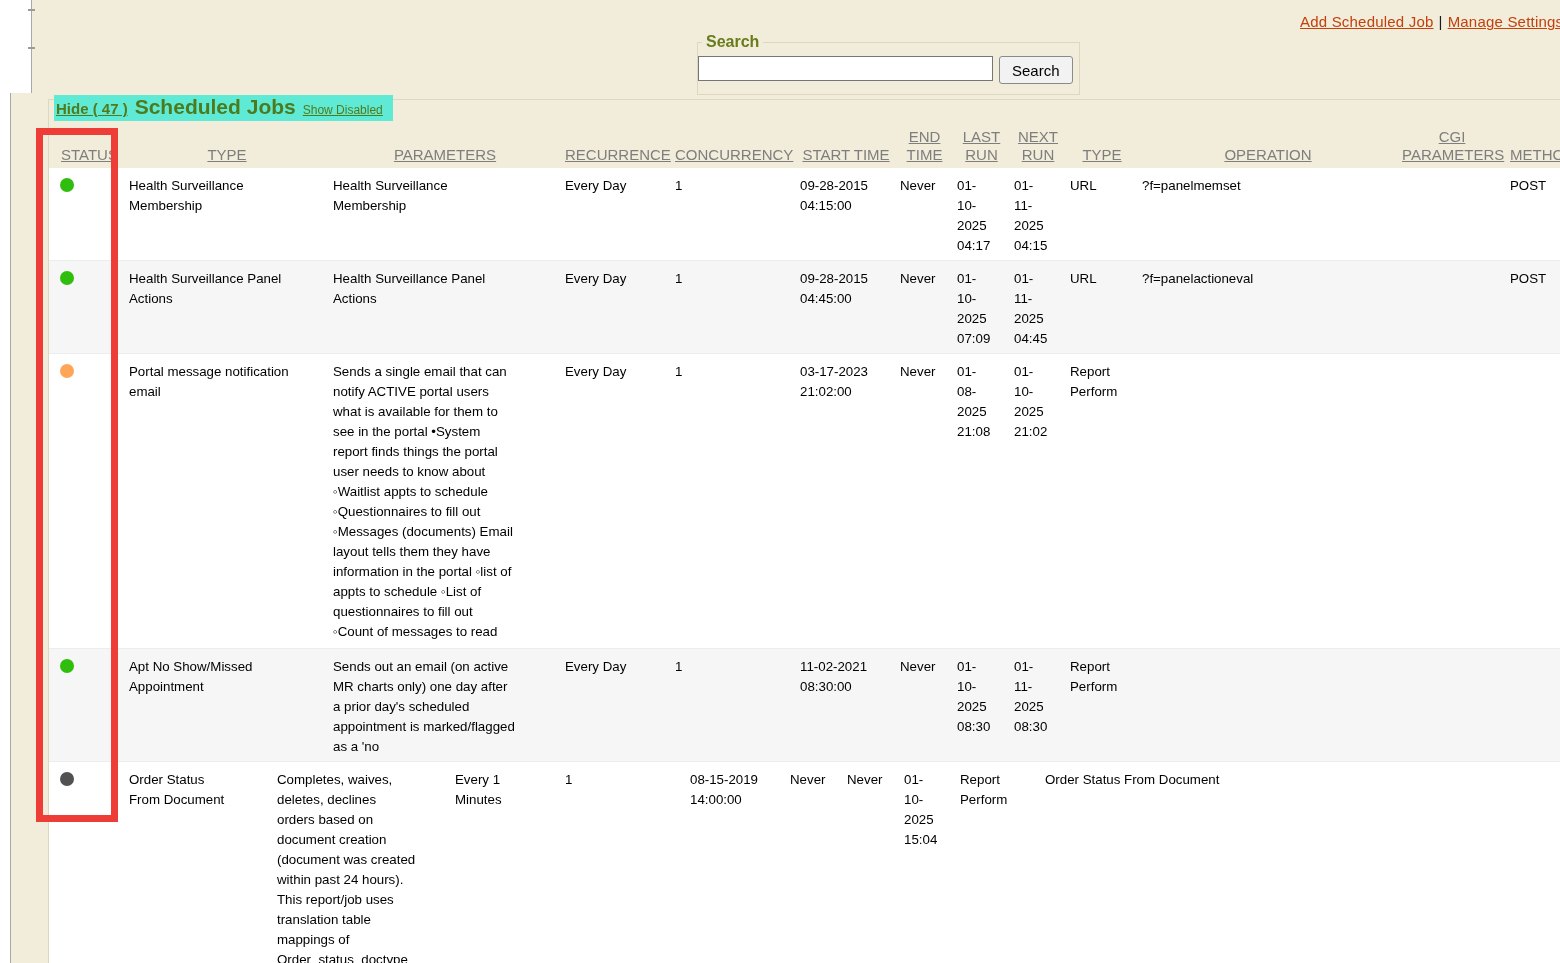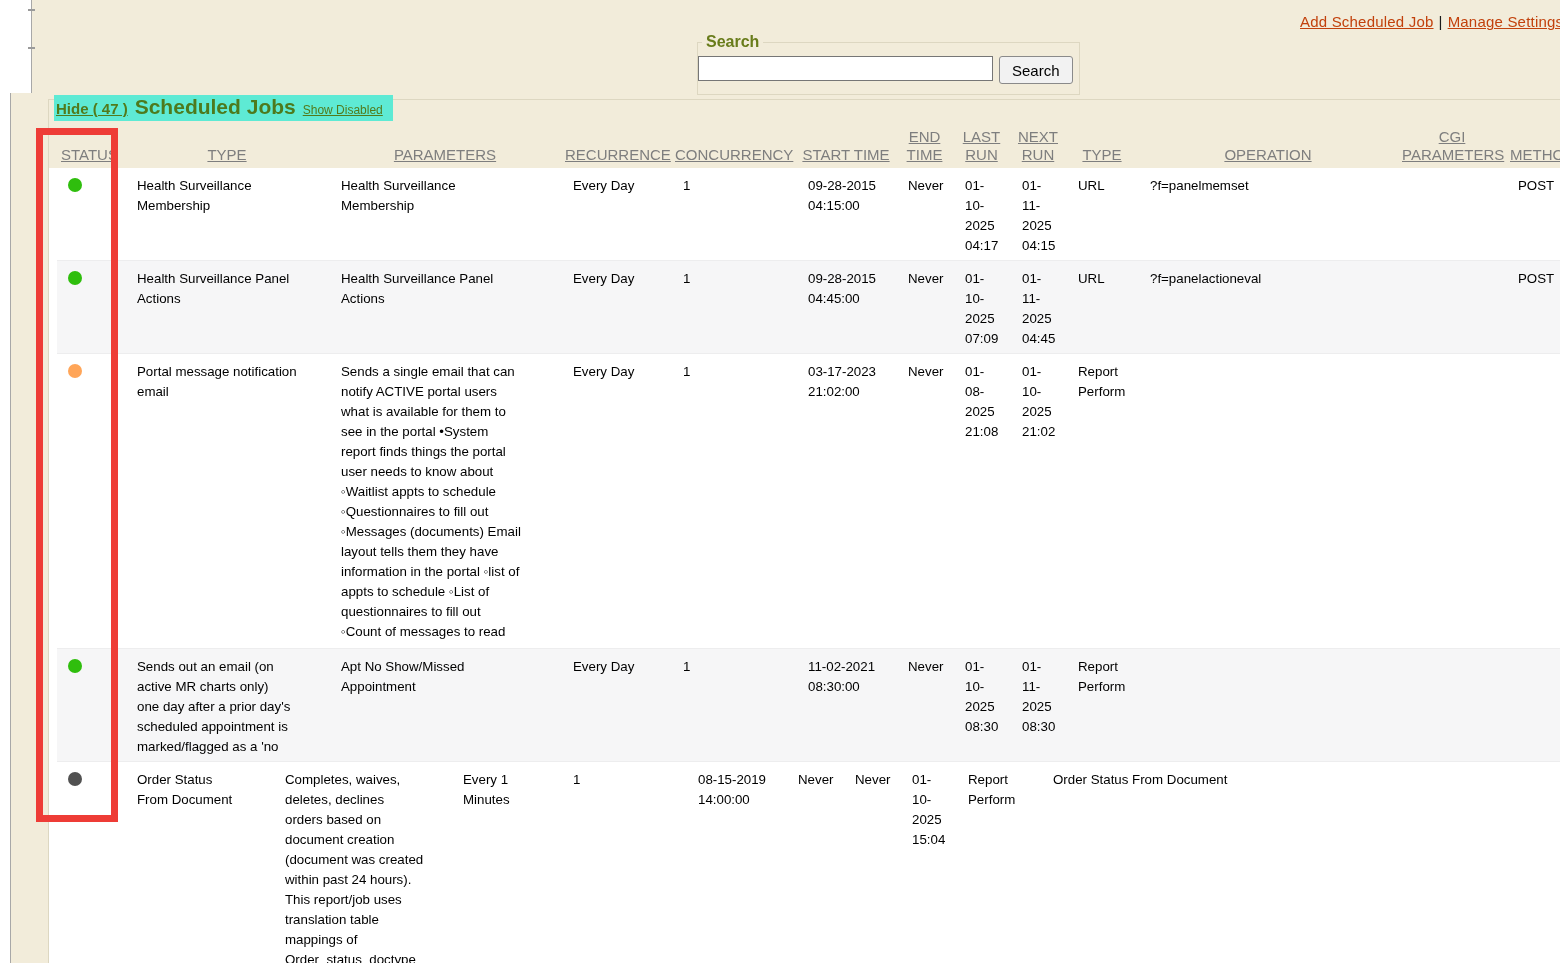--- a/index.html
+++ b/index.html
@@ -50,21 +50,21 @@
   
   .table-wrap { position:absolute; left:49px; top:100px; width:1511px; z-index:1; }
   .grid { display:grid;
           grid-template-columns:76px 204px 232px 110px 125px 100px 57px 57px 56px 72px 260px 108px 60px; }
   .alt-grid { grid-template-columns:76px 148px 178px 110px 125px 100px 57px 57px 56px 85px 260px 108px 60px; }
   .thead { height:40px; align-items:end; margin-top:28px; }
   .thead .hcell { font-size:15px; color:#7e7e7e; text-decoration:underline;
                   padding:0 4px 7px 4px; cursor:pointer; line-height:18px;text-align:center; }
   .thead .hcell:first-child { padding-left:9px; }
   .table-body { background:#ffffff; min-height:795px; }
-  .row { background:#ffffff; align-items:start;margin-left:8px; }
+  .row { background:#ffffff; align-items:start; }
   .row.stripe { background:#f6f6f7; }
   .row + .row { border-top:1px solid #ededee; }
   .cell { padding:8px 8px 4px 4px; font-size:13.3px; line-height:20px; color:#000;
           overflow-wrap:break-word; }
   .c-status { padding-left:6px; }
   .c-name   { padding-right:34px; }
   .c-desc   { padding-right:45px; }
   .c-end, .c-last, .c-next { padding-right:15px; }
   .alt-grid .c-rec  { padding-right:40px; }
   .alt-grid .c-desc { padding-right:34px; }
@@ -167,22 +167,22 @@
     <div class="cell c-last">01-08-2025 21:08</div>
     <div class="cell c-next">01-10-2025 21:02</div>
     <div class="cell c-type">Report Perform</div>
     <div class="cell c-cgi"></div>
     <div class="cell c-method"></div>
   </div>
       <div class="grid row r3 stripe">
     <div class="cell c-status">
       <span class="dot" style="background: rgb(47, 190, 13);"></span>
     </div>
+    <div class="cell c-name">Apt No Show/Missed Appointment</div>
     <div class="cell c-desc">Sends out an email (on active MR charts only) one day after a prior day's scheduled appointment is marked/flagged as a 'no</div>
-    <div class="cell c-name">Apt No Show/Missed Appointment</div>
     <div class="cell c-rec">Every Day</div>
     <div class="cell">1</div>
     <div class="cell c-start">11-02-2021 08:30:00</div>
     <div class="cell c-end">Never</div>
     <div class="cell c-last">01-10-2025 08:30</div>
     <div class="cell c-next">01-11-2025 08:30</div>
     <div class="cell c-type">Report Perform</div>
     <div class="cell c-cgi"></div>
     <div class="cell c-method"></div>
   </div>

